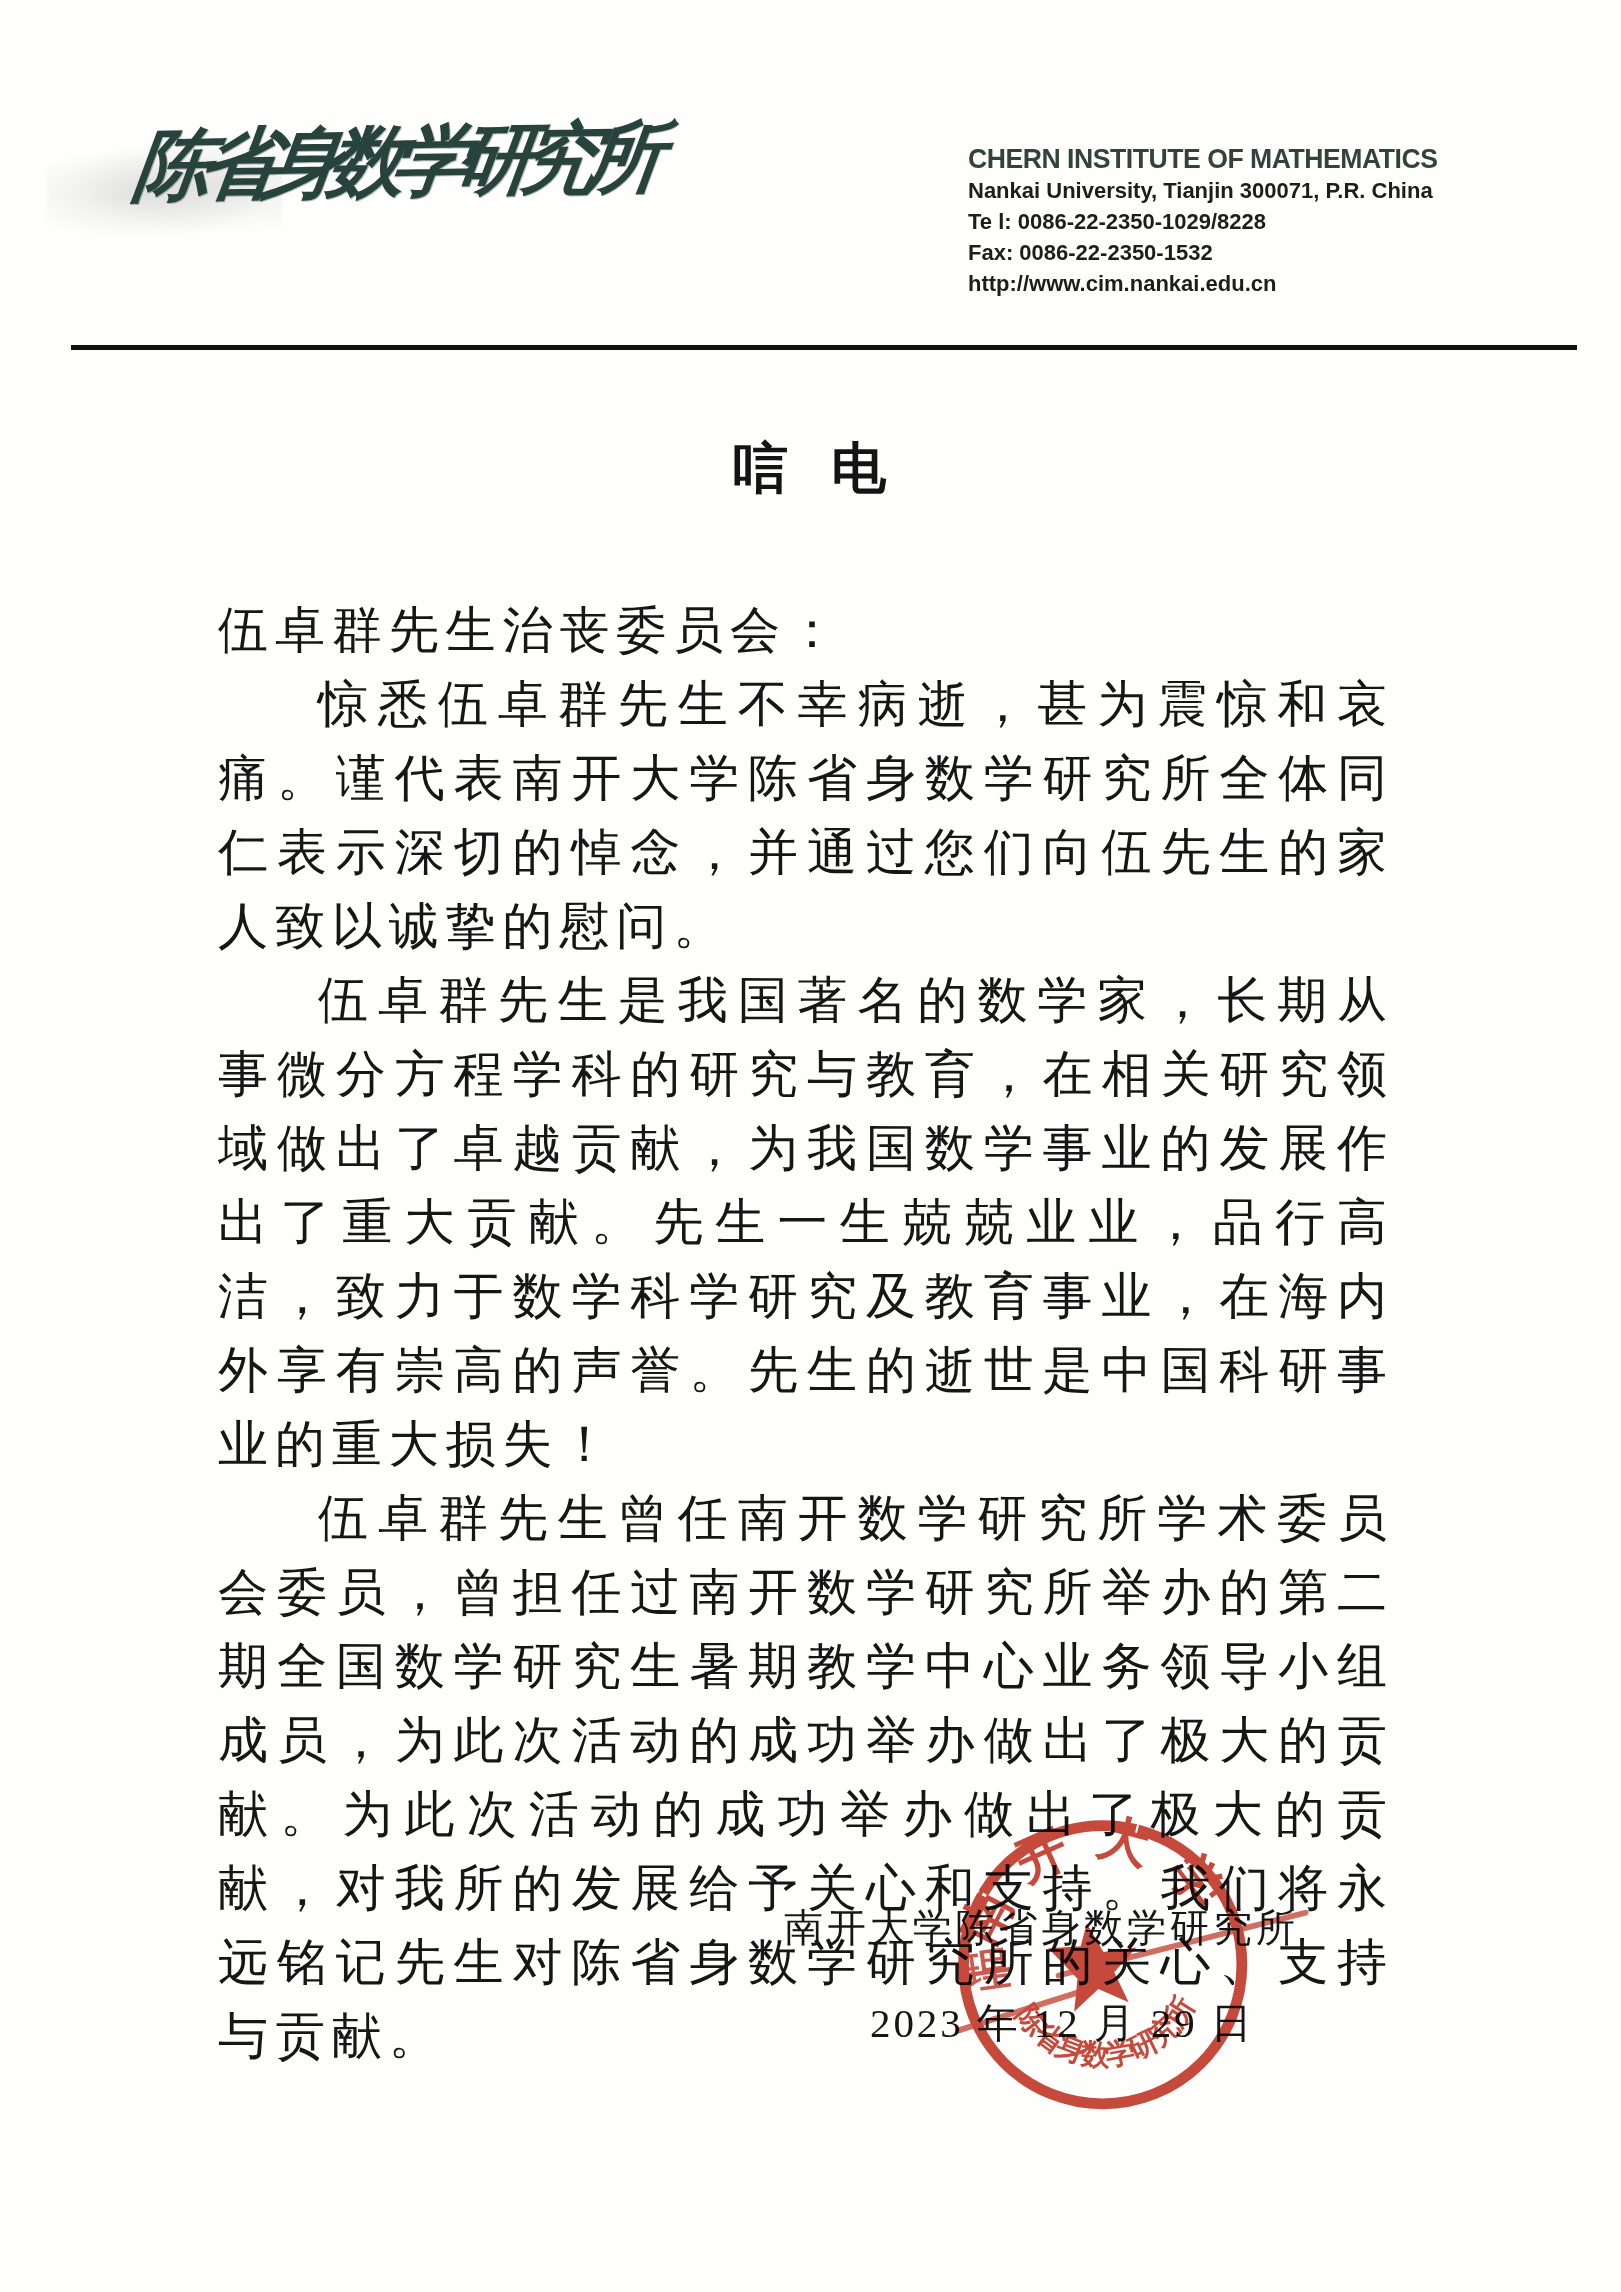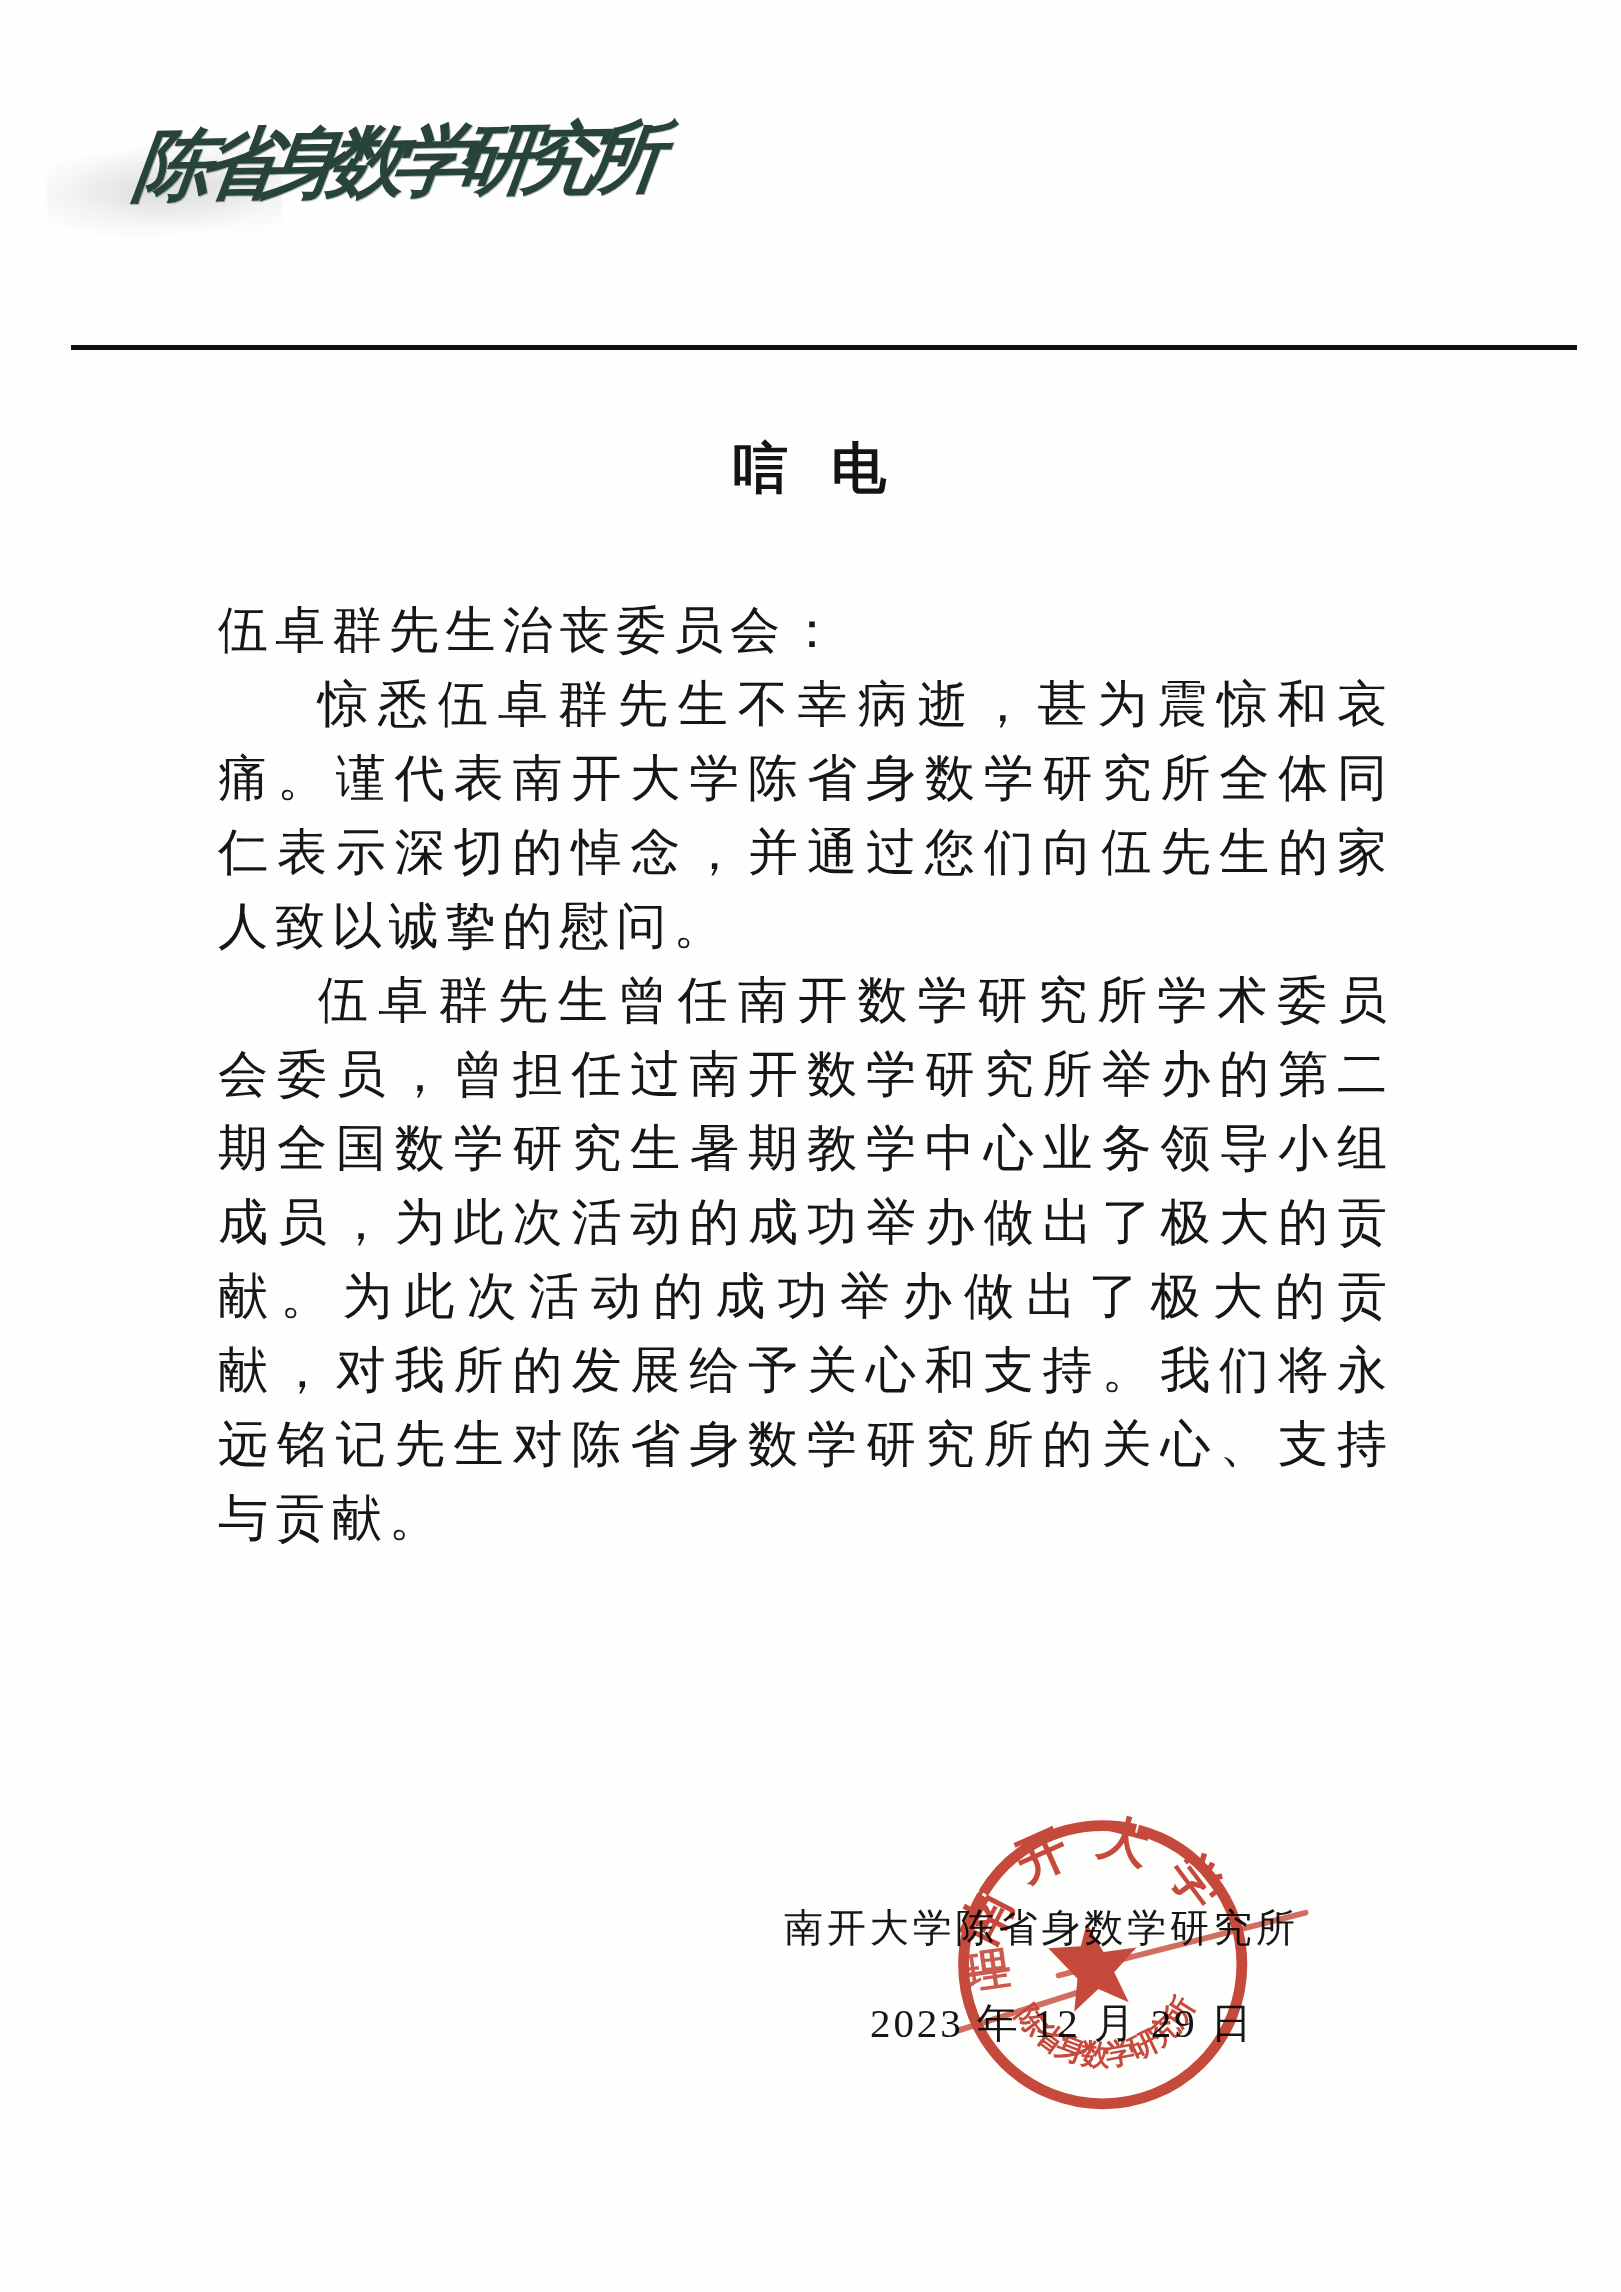--- a/index.html
+++ b/index.html
@@ -105,30 +105,38 @@
 </style>
 </head>
 <body>
 
 <div class="page">
 
   <div class="smudge"></div>
 
   <div class="calligraphy">陈省身数学研究所</div>
 
+  <div class="en-block">
+    <div class="org-en">CHERN INSTITUTE OF MATHEMATICS</div>
+    <div class="addr">Nankai University, Tianjin 300071, P.R. China</div>
+    <div class="addr">Te l: 0086-22-2350-1029/8228</div>
+    <div class="addr">Fax: 0086-22-2350-1532</div>
+    <div class="addr">http://www.cim.nankai.edu.cn</div>
+  </div>
 
   <div class="rule"></div>
 
   <h1 class="title">唁 电</h1>
 
   <div class="body-text">
     <p class="salutation">伍卓群先生治丧委员会：</p>
     <div>
 
     <p class="para">惊悉伍卓群先生不幸病逝，甚为震惊和哀痛。谨代表南开大学陈省身数学研究所全体同仁表示深切的悼念，并通过您们向伍先生的家人致以诚挚的慰问。</p>
+        <p class="para">伍卓群先生是我国著名的数学家，长期从事微分方程学科的研究与教育，在相关研究领域做出了卓越贡献，为我国数学事业的发展作出了重大贡献。先生一生兢兢业业，品行高洁，致力于数学科学研究及教育事业，在海内外享有崇高的声誉。先生的逝世是中国科研事业的重大损失！</p>
         <p class="para">伍卓群先生曾任南开数学研究所学术委员会委员，曾担任过南开数学研究所举办的第二期全国数学研究生暑期教学中心业务领导小组成员，为此次活动的成功举办做出了极大的贡献。为此次活动的成功举办做出了极大的贡献，对我所的发展给予关心和支持。我们将永远铭记先生对陈省身数学研究所的关心、支持与贡献。</p>
       </div>
   </div>
 
   <div class="sig-org">南开大学陈省身数学研究所</div>
   <div class="sig-date">2023 年 12 月 29 日</div>
 
   <svg class="stamp" width="392" height="392" viewBox="0 0 400 400" xmlns="http://www.w3.org/2000/svg">
     <circle class="ring" cx="165" cy="165" r="142"></circle>
     <path id="sealTopArc" d="M 56.7 145.9 A 110 110 0 0 1 273.3 145.9" fill="none"></path>

